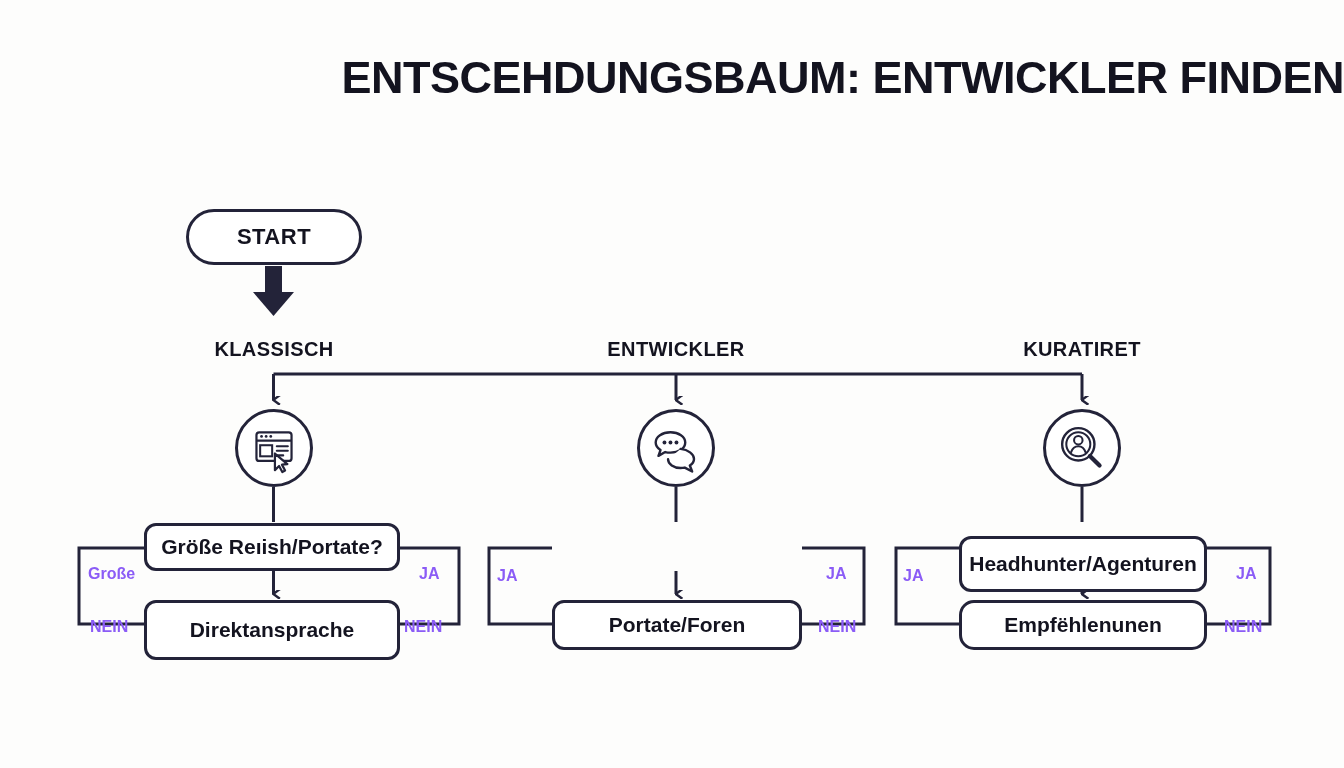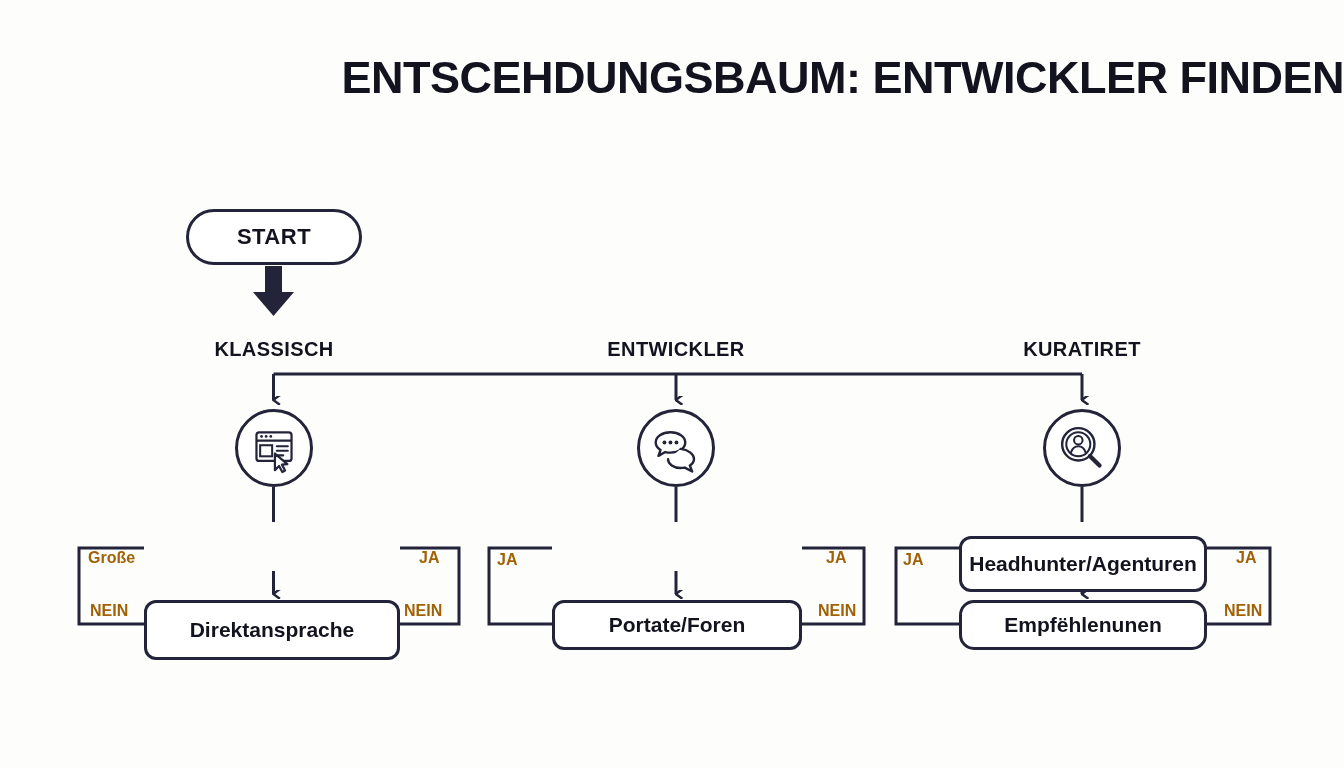--- a/index.html
+++ b/index.html
@@ -80,22 +80,23 @@
   .n1b{left:144px;top:600px;width:256px;height:60px;}
   .n2a{left:552px;top:523px;width:250px;height:48px;}
   .n2b{left:552px;top:600px;width:250px;height:50px;}
   .n3a{left:959px;top:536px;width:248px;height:56px;}
   .n3b{left:959px;top:600px;width:248px;height:50px;border-radius:15px;}
 
   .edge-label{
     position:absolute;
     font-size:16px;
     font-weight:bold;
-    color:#a16207;
+    color:#8b5cf6;
     white-space:nowrap;
+    margin-top:16px;
   }
 </style>
 </head>
 <body>
 
 <div id="stage">
 
   <div class="title">ENTSCEHDUNGSBAUM: ENTWICKLER FINDEN</div>
 
   <svg id="wires" viewBox="0 0 1344 768">
@@ -183,20 +184,21 @@
   <div class="icon-circle c3">
     <svg viewBox="0 0 78 78">
       <circle cx="35" cy="35" r="17.5" fill="none" stroke="#232339" stroke-width="2.6"></circle>
       <circle cx="35" cy="35" r="13" fill="none" stroke="#232339" stroke-width="2.2"></circle>
       <circle cx="35" cy="30.5" r="4.6" fill="none" stroke="#232339" stroke-width="2.2"></circle>
       <path d="M27.2,43.5 C28.6,39.2 31.5,37 35,37 C38.5,37 41.4,39.2 42.8,43.5" fill="none" stroke="#232339" stroke-width="2.2" stroke-linecap="round"></path>
       <path d="M47.6,47.6 L58,58" stroke="#232339" stroke-width="4.6" stroke-linecap="round"></path>
     </svg>
   </div>
 
+  <div class="node n1a">Größe Reıish/Portate?</div>
   <div class="node n1b">Direktansprache</div>
   <div class="edge-label" style="left:88px;top:549px;">Große</div>
   <div class="edge-label" style="left:90px;top:602px;">NEIN</div>
   <div class="edge-label" style="left:419px;top:549px;">JA</div>
   <div class="edge-label" style="left:404px;top:602px;">NEIN</div>
 
   <div class="node n2b">Portate/Foren</div>
   <div class="edge-label" style="left:497px;top:551px;">JA</div>
   <div class="edge-label" style="left:826px;top:549px;">JA</div>
   <div class="edge-label" style="left:818px;top:602px;">NEIN</div>

